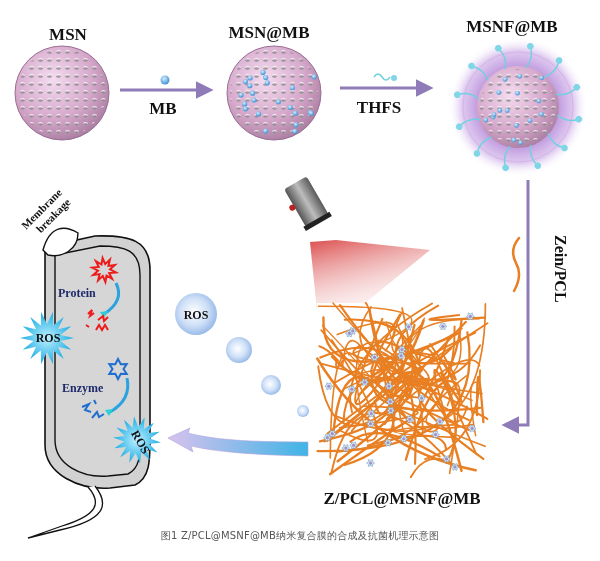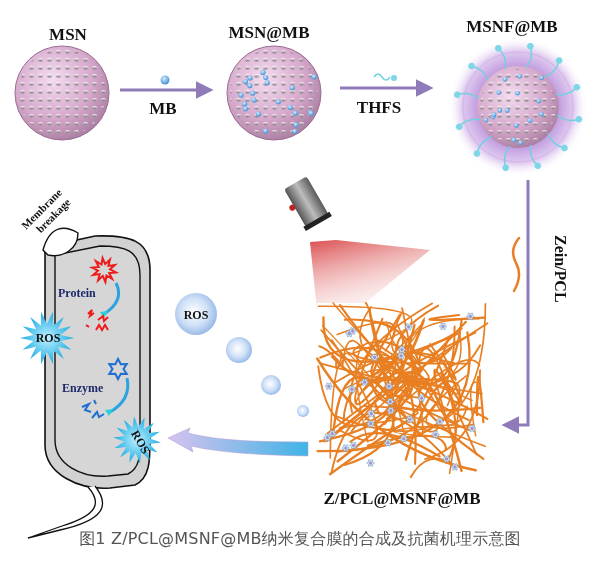--- a/index.html
+++ b/index.html
@@ -1,19 +1,19 @@
 <!DOCTYPE html>
 <html><head>
 <meta charset="utf-8">
 <style>
   html,body{margin:0;padding:0;background:#ffffff;}
   body{width:600px;height:561px;position:relative;overflow:hidden;font-family:"Liberation Serif","DejaVu Serif",serif;}
   #fig{position:absolute;left:0;top:0;width:600px;height:561px;}
   .lbl{font-family:"Liberation Serif","DejaVu Serif",serif;font-weight:bold;fill:#111;}
-  .caption{position:absolute;left:0;width:600px;top:529px;text-align:center;font-family:"DejaVu Sans","Liberation Sans",sans-serif;font-size:16px;color:#555;letter-spacing:0.2px;}
+  .caption{position:absolute;left:0;width:600px;top:529px;text-align:center;font-family:"DejaVu Sans","Liberation Sans",sans-serif;font-size:10px;color:#555;letter-spacing:0.2px;}
 </style>
 </head>
 <body>
 
 <svg id="fig" viewBox="0 0 600 561">
   <defs>
     <radialGradient id="sphereGrad" cx="40%" cy="35%" r="70%">
       <stop offset="0%" stop-color="#f4dcef"></stop>
       <stop offset="60%" stop-color="#d6a9cc"></stop>
       <stop offset="100%" stop-color="#a77a9f"></stop>

